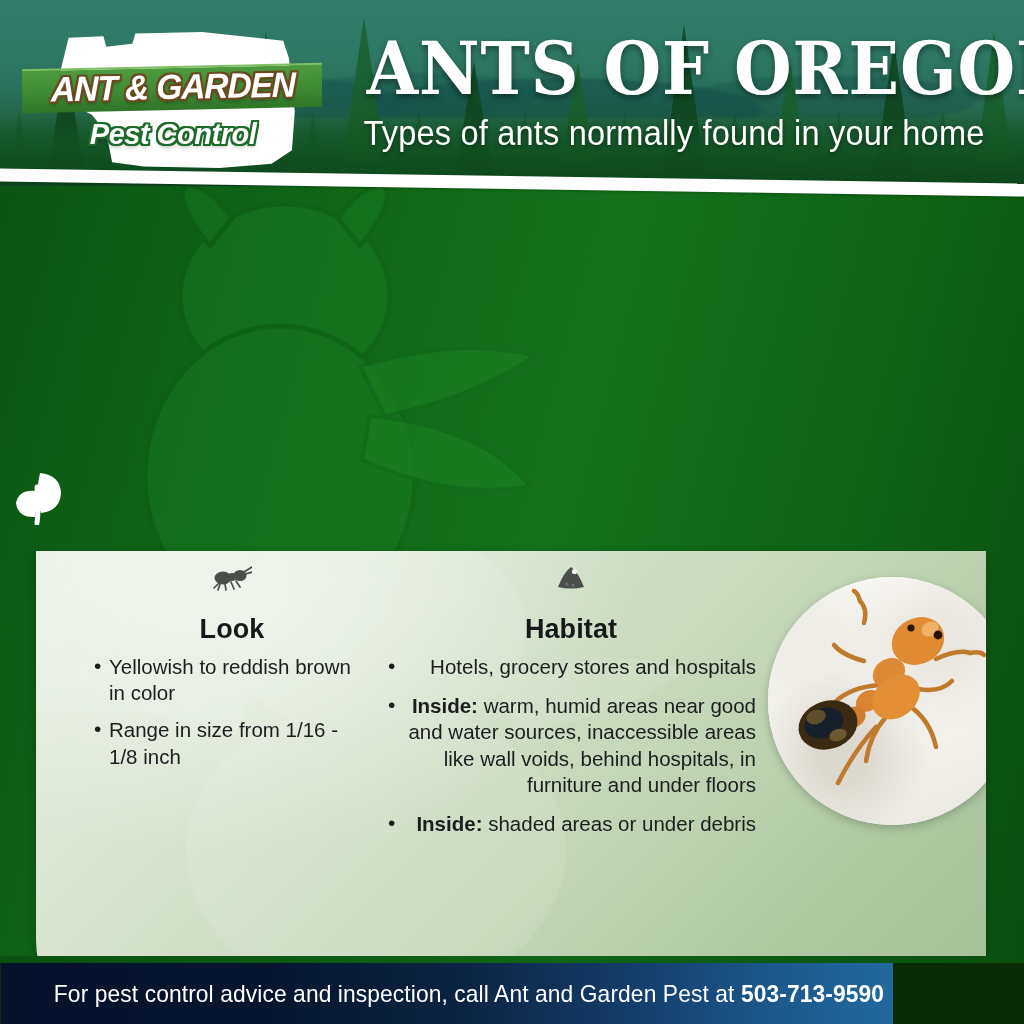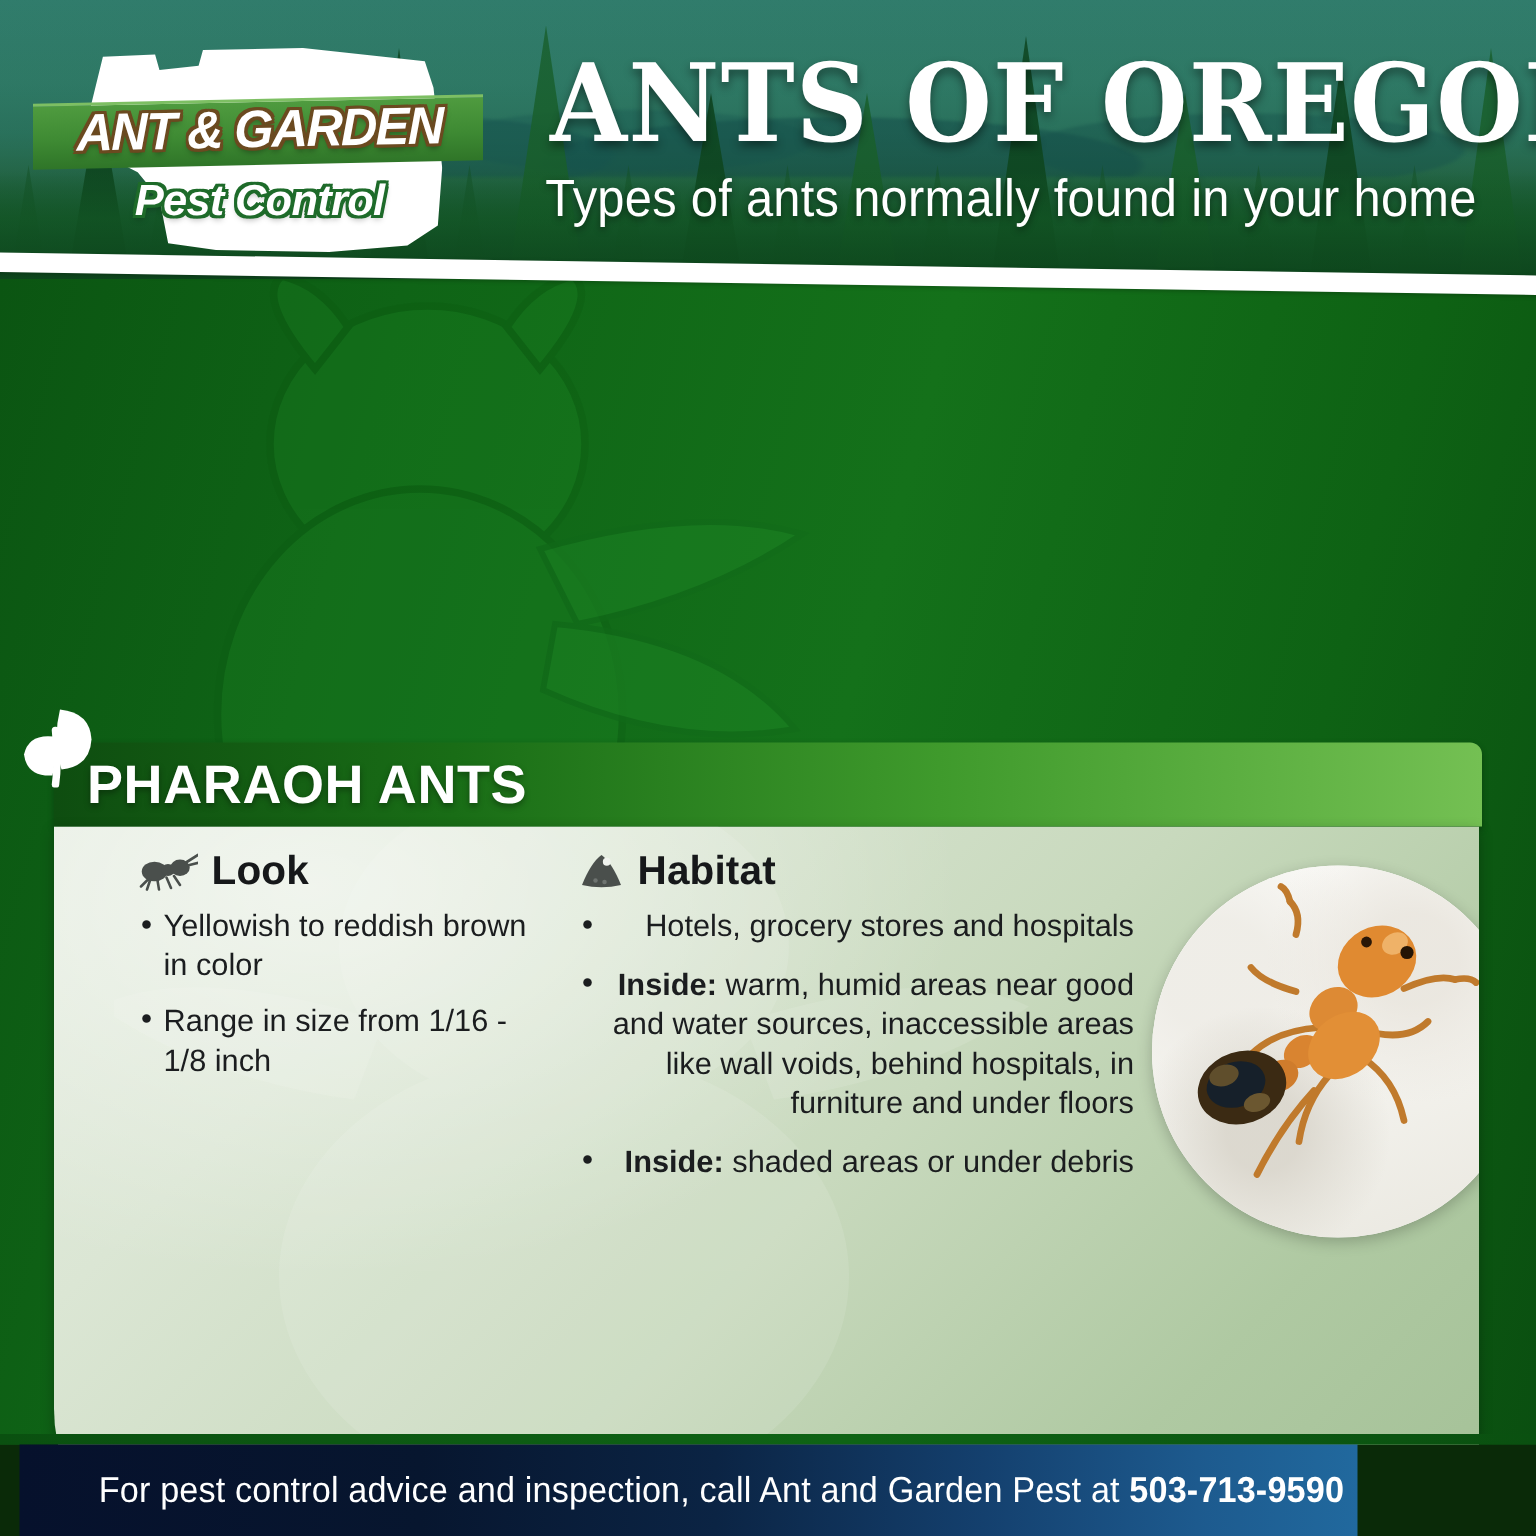--- a/index.html
+++ b/index.html
@@ -193,21 +193,21 @@
   }
   .body-watermark {
     position:absolute; left:40px; top:-60px; width:620px; height:620px;
     opacity:.13;
   }
 
   
   .col-look  { position:absolute; left:56px;  top:14px; width:280px; z-index:3; }
   .col-hab   { position:absolute; left:350px; top:14px; width:370px; z-index:3;text-align:right; }
 
-  .sec-head { display:flex; align-items:center; gap:9px; margin-bottom:9px; }
+  .sec-head { display:flex; align-items:center; gap:23px; margin-bottom:9px;flex-direction:column; }
   .sec-head .glyph { flex:0 0 auto; display:block; }
   .sec-title {
     font-weight:700; font-size:27px; color:#16181a; letter-spacing:.1px;
   }
 
   ul.bullets { list-style:none; }
   ul.bullets li {
     position:relative;
     padding-left:17px;
     font-size:20.5px;
@@ -236,21 +236,21 @@
     position:absolute; inset:0;
     background:
       radial-gradient(circle at 30% 72%, rgba(216,212,202,.85) 0 10%, transparent 34%),
       radial-gradient(circle at 70% 25%, rgba(232,228,220,.8) 0 12%, transparent 38%),
       radial-gradient(circle at 18% 30%, rgba(238,236,230,.9) 0 14%, transparent 40%),
       linear-gradient(160deg,#fdfdfb 0%,#f4f3ee 55%,#e9e7df 100%);
   }
 
   
   .footer {
-    position:absolute; left:13px; bottom:0; width:892px; height:61px;
+    position:absolute; left:1px; bottom:0; width:892px; height:61px;
     background:
       linear-gradient(90deg,#06112c 0%, #07162f 30%, #0b2444 52%, #14406e 72%, #1d5a8e 88%, #21699e 100%);
     display:flex; align-items:center; justify-content:center;
     z-index:8;
     padding-left:43px;
   }
   .footer-inner {
     font-size:24px; color:#ffffff; letter-spacing:.1px;
     transform:scaleX(.95);
     white-space:nowrap;
@@ -337,23 +337,20 @@
     </svg>
 
     <div class="card">
 
       <svg class="leaf-icon" viewBox="0 0 54 58">
         <path d="M30 6 q20 2 21 20 q-1 18 -20 20 q-6 -20 -1 -40 z" fill="#ffffff"></path>
         <path d="M26 24 q-17 -2 -20 12 q2 15 19 14 q3 -16 1 -26 z" fill="#ffffff"></path>
         <path d="M27 20 q2 22 0 36" stroke="#ffffff" stroke-width="5" fill="none" stroke-linecap="round"></path>
       </svg>
 
-      <div class="card-head">
-        <div class="card-title">PHARAOH ANTS</div>
-      </div>
 
       <div class="card-body">
 
         <svg class="body-watermark" viewBox="0 0 620 620">
           <g fill="#ffffff" opacity=".8">
             <ellipse cx="300" cy="140" rx="150" ry="110"></ellipse>
             <ellipse cx="300" cy="360" rx="190" ry="150"></ellipse>
             <path d="M420 190 q130 -40 190 -10 q-70 48 -170 62 z"></path>
             <path d="M180 190 q-130 -40 -190 -10 q70 48 170 62 z"></path>
           </g>

